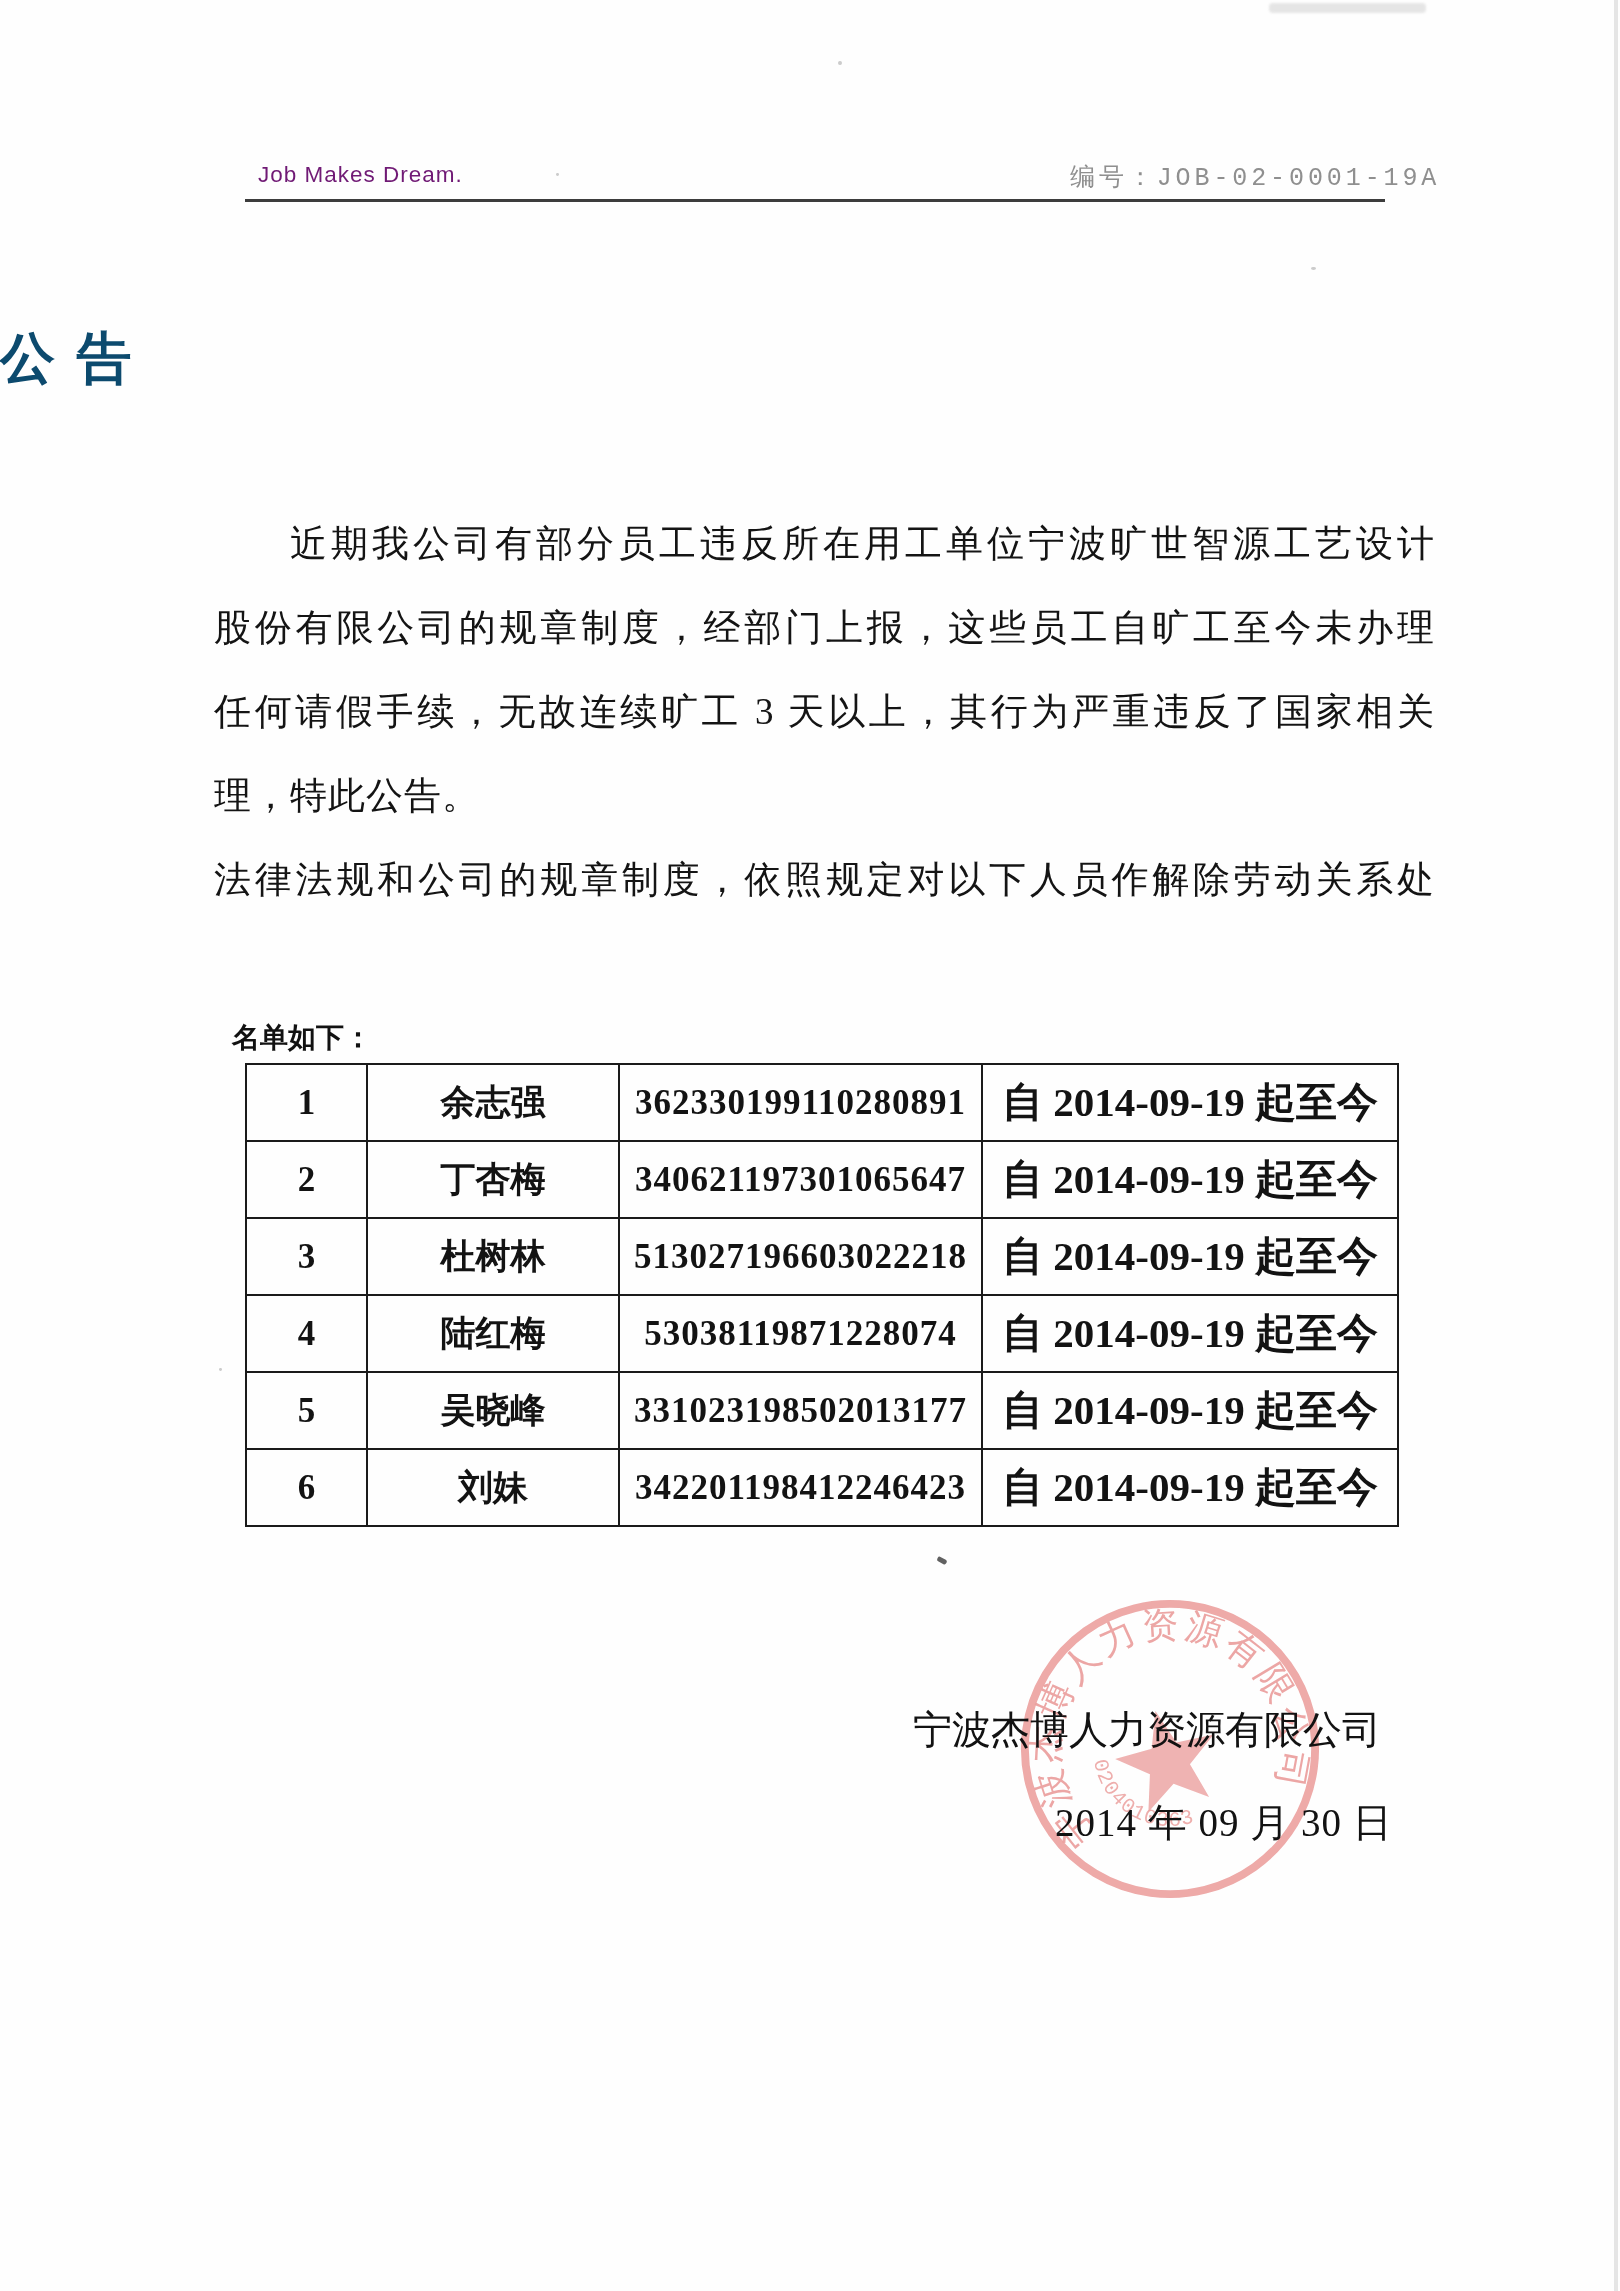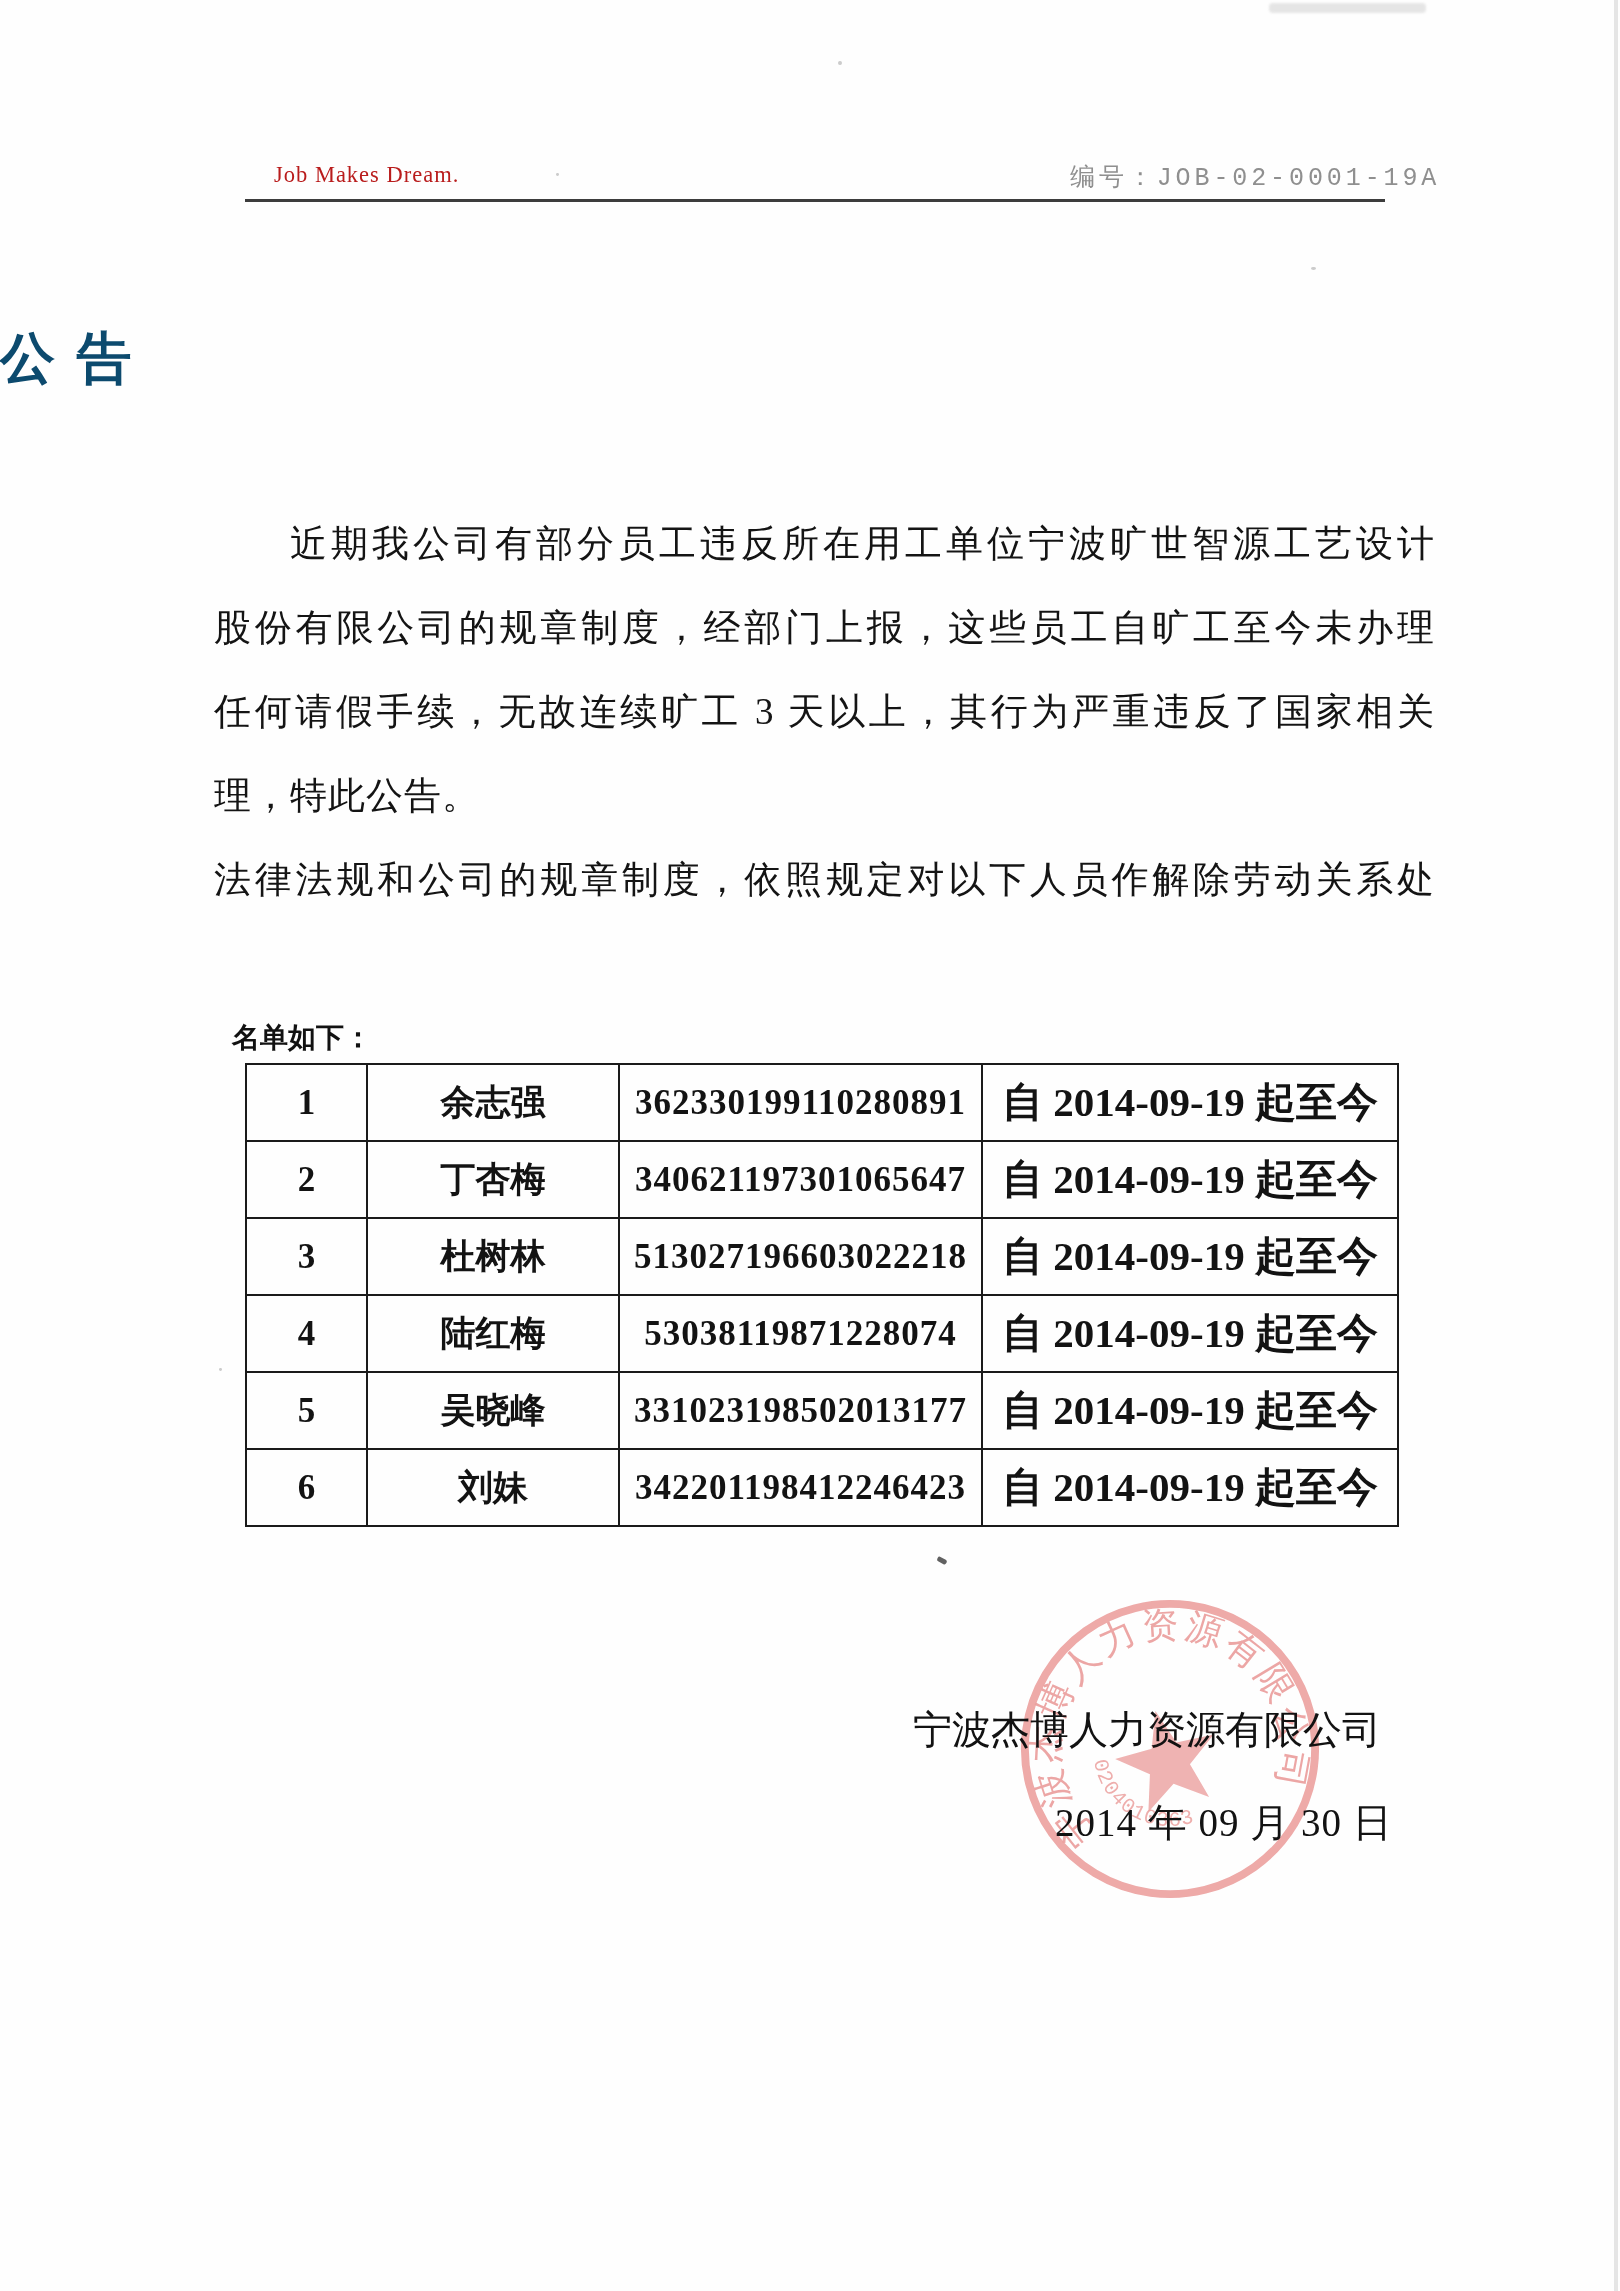--- a/index.html
+++ b/index.html
@@ -5,22 +5,22 @@
   html,body { margin:0; padding:0; background:#e8e8e8; }
   .page {
     position:relative; width:1620px; height:2292px; margin:0 auto;
     background:#fefefe; overflow:hidden;
     font-family:"Liberation Serif","DejaVu Serif",serif; color:#161616;
   }
 
   
   .hdr-slogan {
     position:absolute; left:258px; top:162px;
-    font-family:Liberation Serif, serif;
-    font-size:22.5px; letter-spacing:1px; color:#b91c1c;margin-left:16px;
+    font-family:Liberation Sans, sans-serif;
+    font-size:22.5px; letter-spacing:1px; color:#701a75;
   }
   .hdr-docno {
     position:absolute; left:1070px; top:160px;
     font-family:"Liberation Mono","DejaVu Sans Mono",monospace;
     font-size:25px; letter-spacing:3.9px; color:#8f8f8f; white-space:nowrap;
   }
   .hdr-line { position:absolute; left:245px; top:199px; width:1140px; height:2.9px; background:#3d3d3d; }
 
   
   .title {

